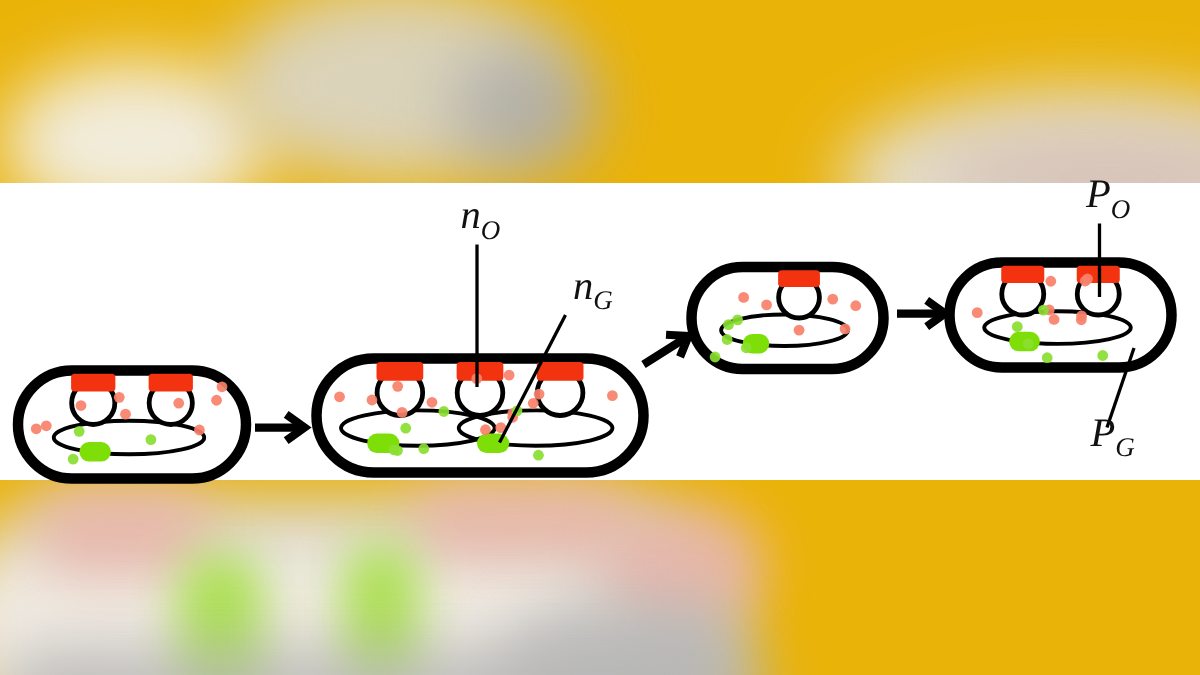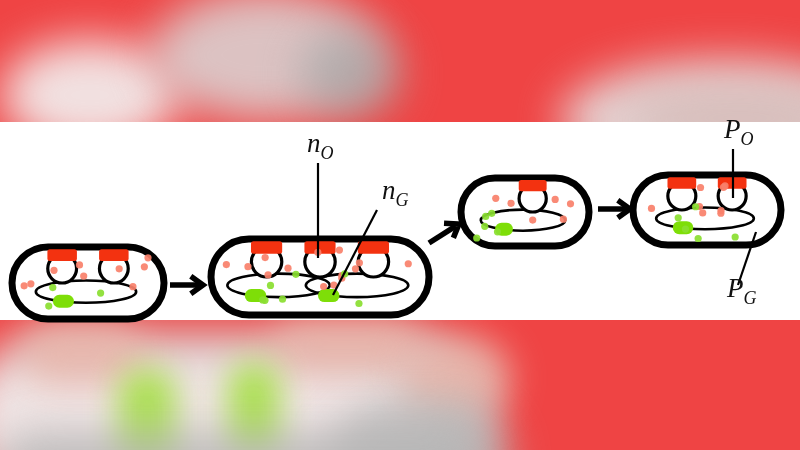--- a/index.html
+++ b/index.html
@@ -8,21 +8,21 @@
     width: 800px; height: 450px;
     overflow: hidden;
     background: #ffffff;
     font-family: "Liberation Sans", sans-serif;
   }
 
   #stage {
     position: relative;
     width: 800px;
     height: 450px;
-    background: #ef4444;
+    background: #eab308;
   }
 
   
   .backdrop {
     position: absolute;
     left: 0; right: 0;
     overflow: hidden;
     pointer-events: none;
   }
   #backdrop-top { top: 0; height: 122px; }

